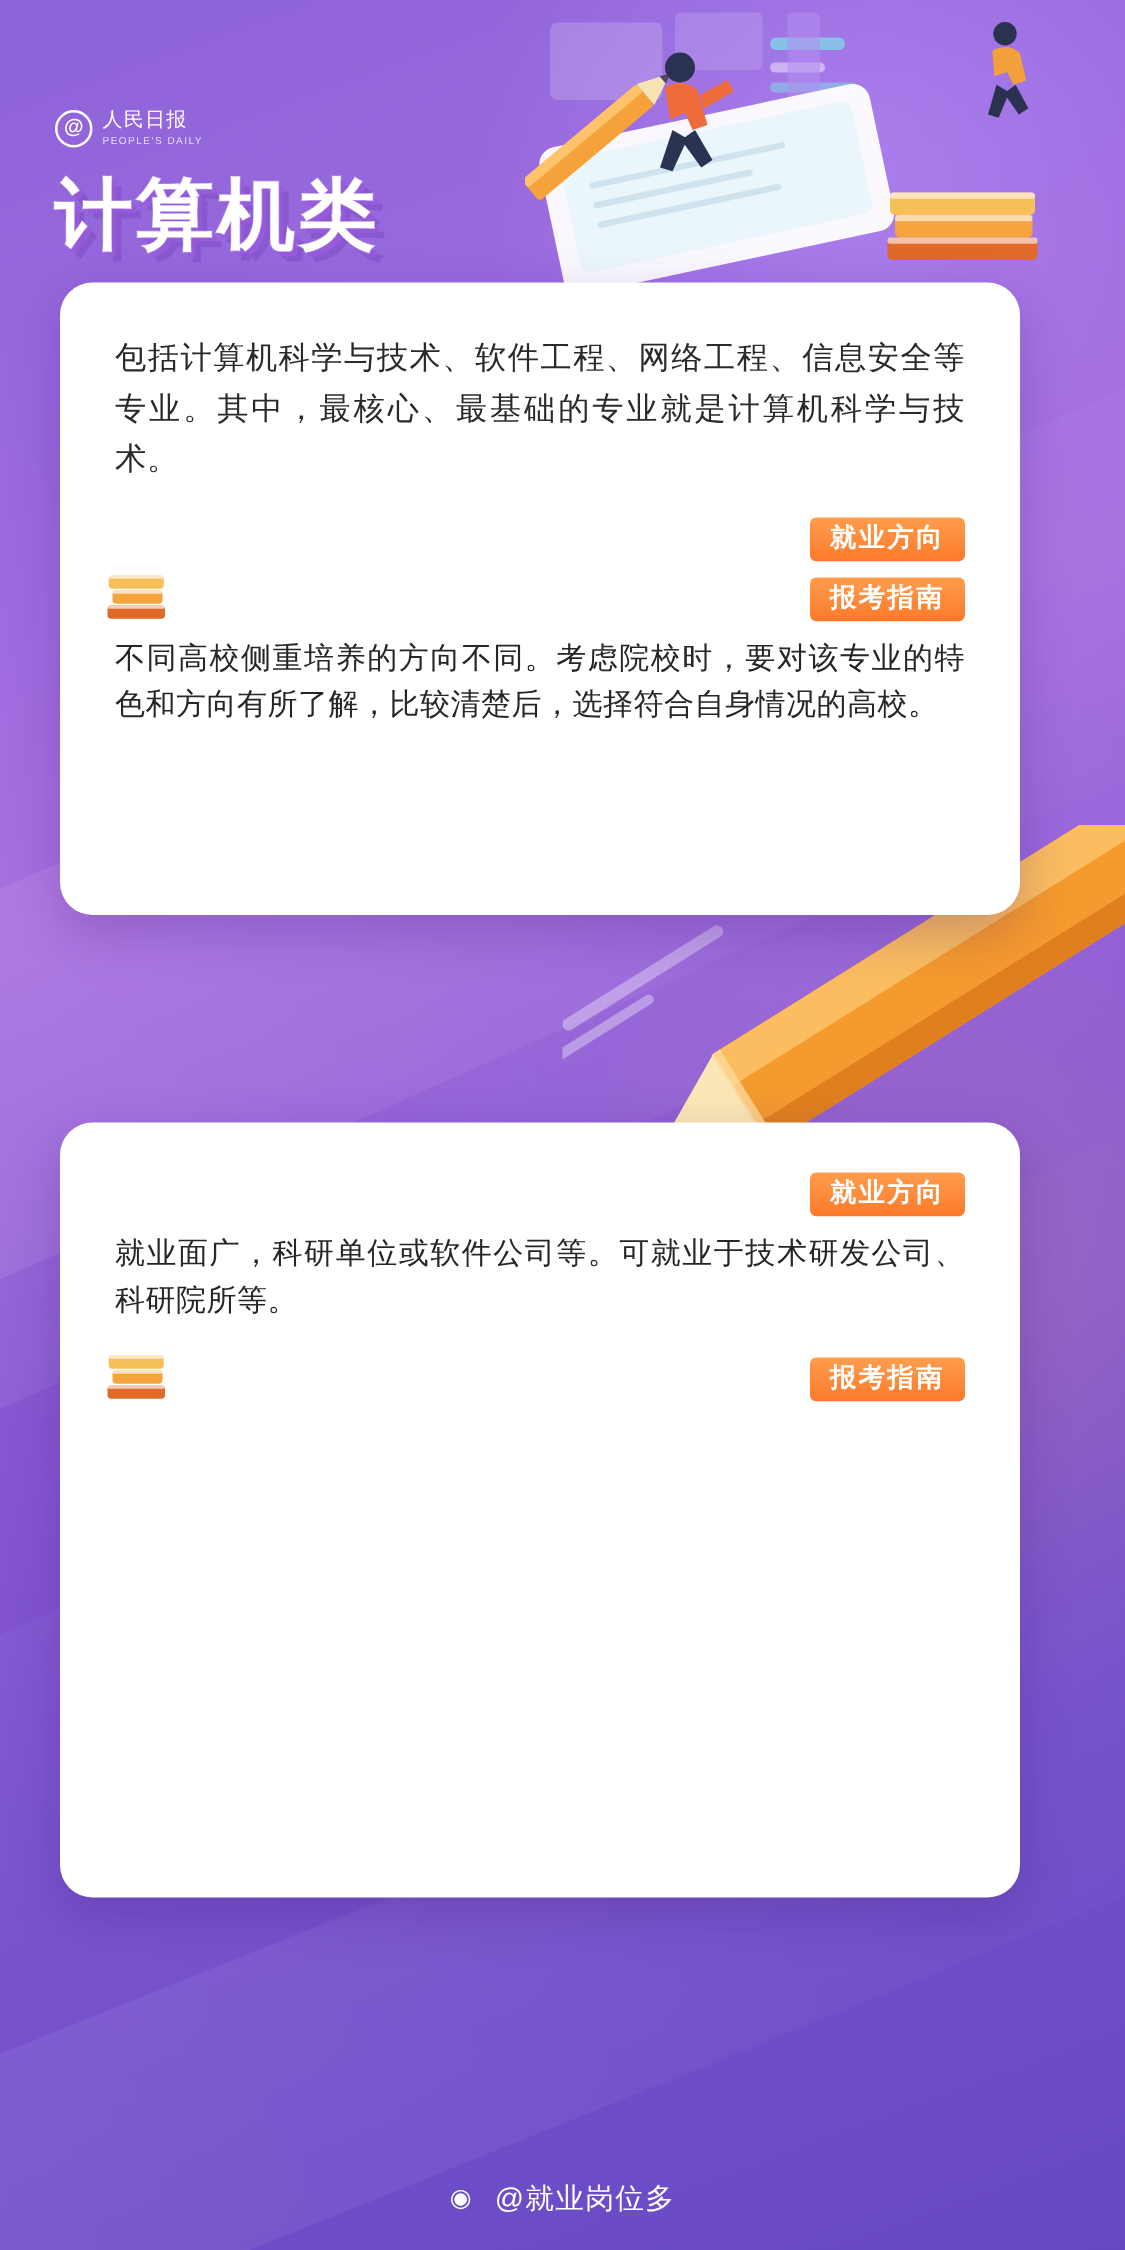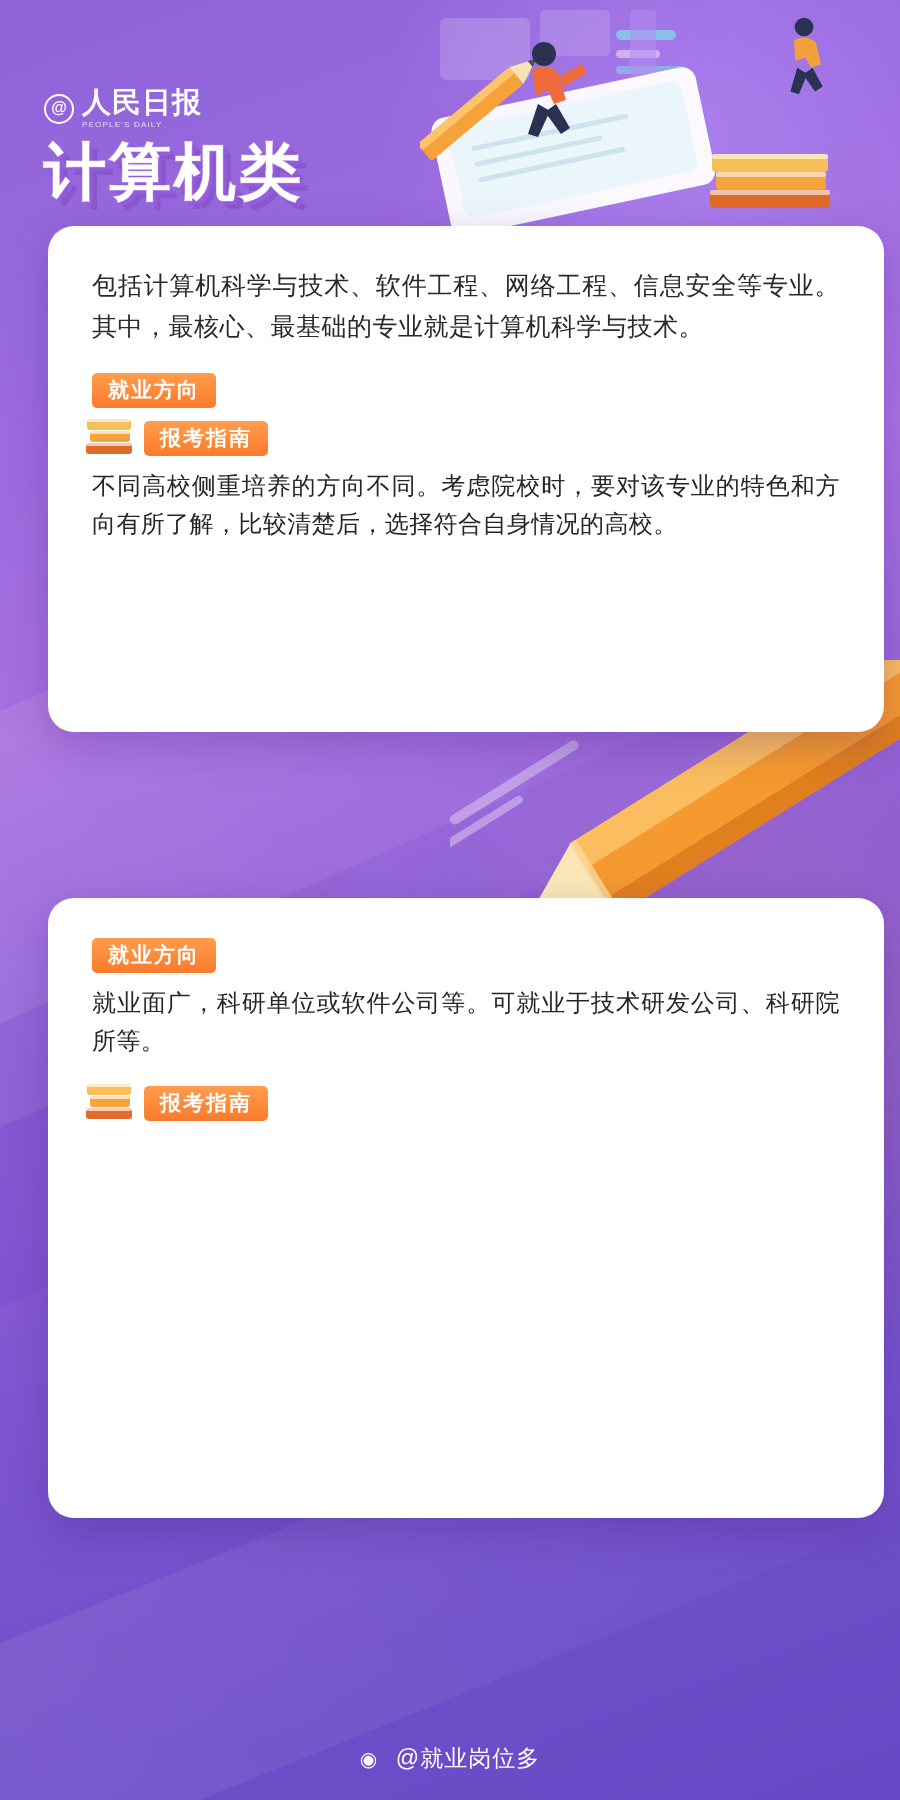--- a/index.html
+++ b/index.html
@@ -72,22 +72,22 @@
     border-radius: 50%;
     border: 2px solid #fff;
     color: #fff;
     font-size: 16px;
     line-height: 24px;
     text-align: center;
     font-weight: bold;
   }
   .logo-text {
     color: #fff;
-    font-size: 29px;
-    font-weight: bold;
+    font-size: 16px;
+    font-weight: normal;
     letter-spacing: 1px;
     line-height: 1;
   }
   .logo-sub {
     color: #e8ddff;
     font-size: 8px;
     letter-spacing: 1.2px;
     margin-top: 3px;
   }
 
@@ -104,21 +104,21 @@
        8px 8px 0px rgba(110,60,180,0.35);
     -webkit-text-stroke: 1px rgba(255,255,255,0.4);
   }
   #title-1 { left: 44px; top: 130px; }
   #title-2 { left: 44px; top: 800px; }
 
   
   .card {
     position: absolute;
     left: 48px;
-    width: 836px;
+    width: 768px;
     background: #ffffff;
     border-radius: 26px;
     box-shadow: 0 14px 40px rgba(60,20,120,0.25);
     z-index: 10;
     box-sizing: border-box;
     padding: 40px 44px 60px 44px;
   }
   #card-1 { top: 226px; height: 506px; }
   #card-2 { top: 898px; height: 620px; }
 
@@ -129,20 +129,21 @@
     color: #2a2a2a;
     letter-spacing: 0.5px;
     margin: 0 0 26px 0;
     text-align: justify;
   }
 
   .label-row {
     position: relative;
     margin: 0 0 12px 0;
     height: 34px;
+    text-align: right;
   }
   .label {
     display: inline-block;
     background: #ff8a3d;
     background: linear-gradient(180deg,#ff9d4d,#fb7a2a);
     color: #fff;
     font-size: 21px;
     font-weight: bold;
     padding: 5px 16px 6px 16px;
     border-radius: 5px;

